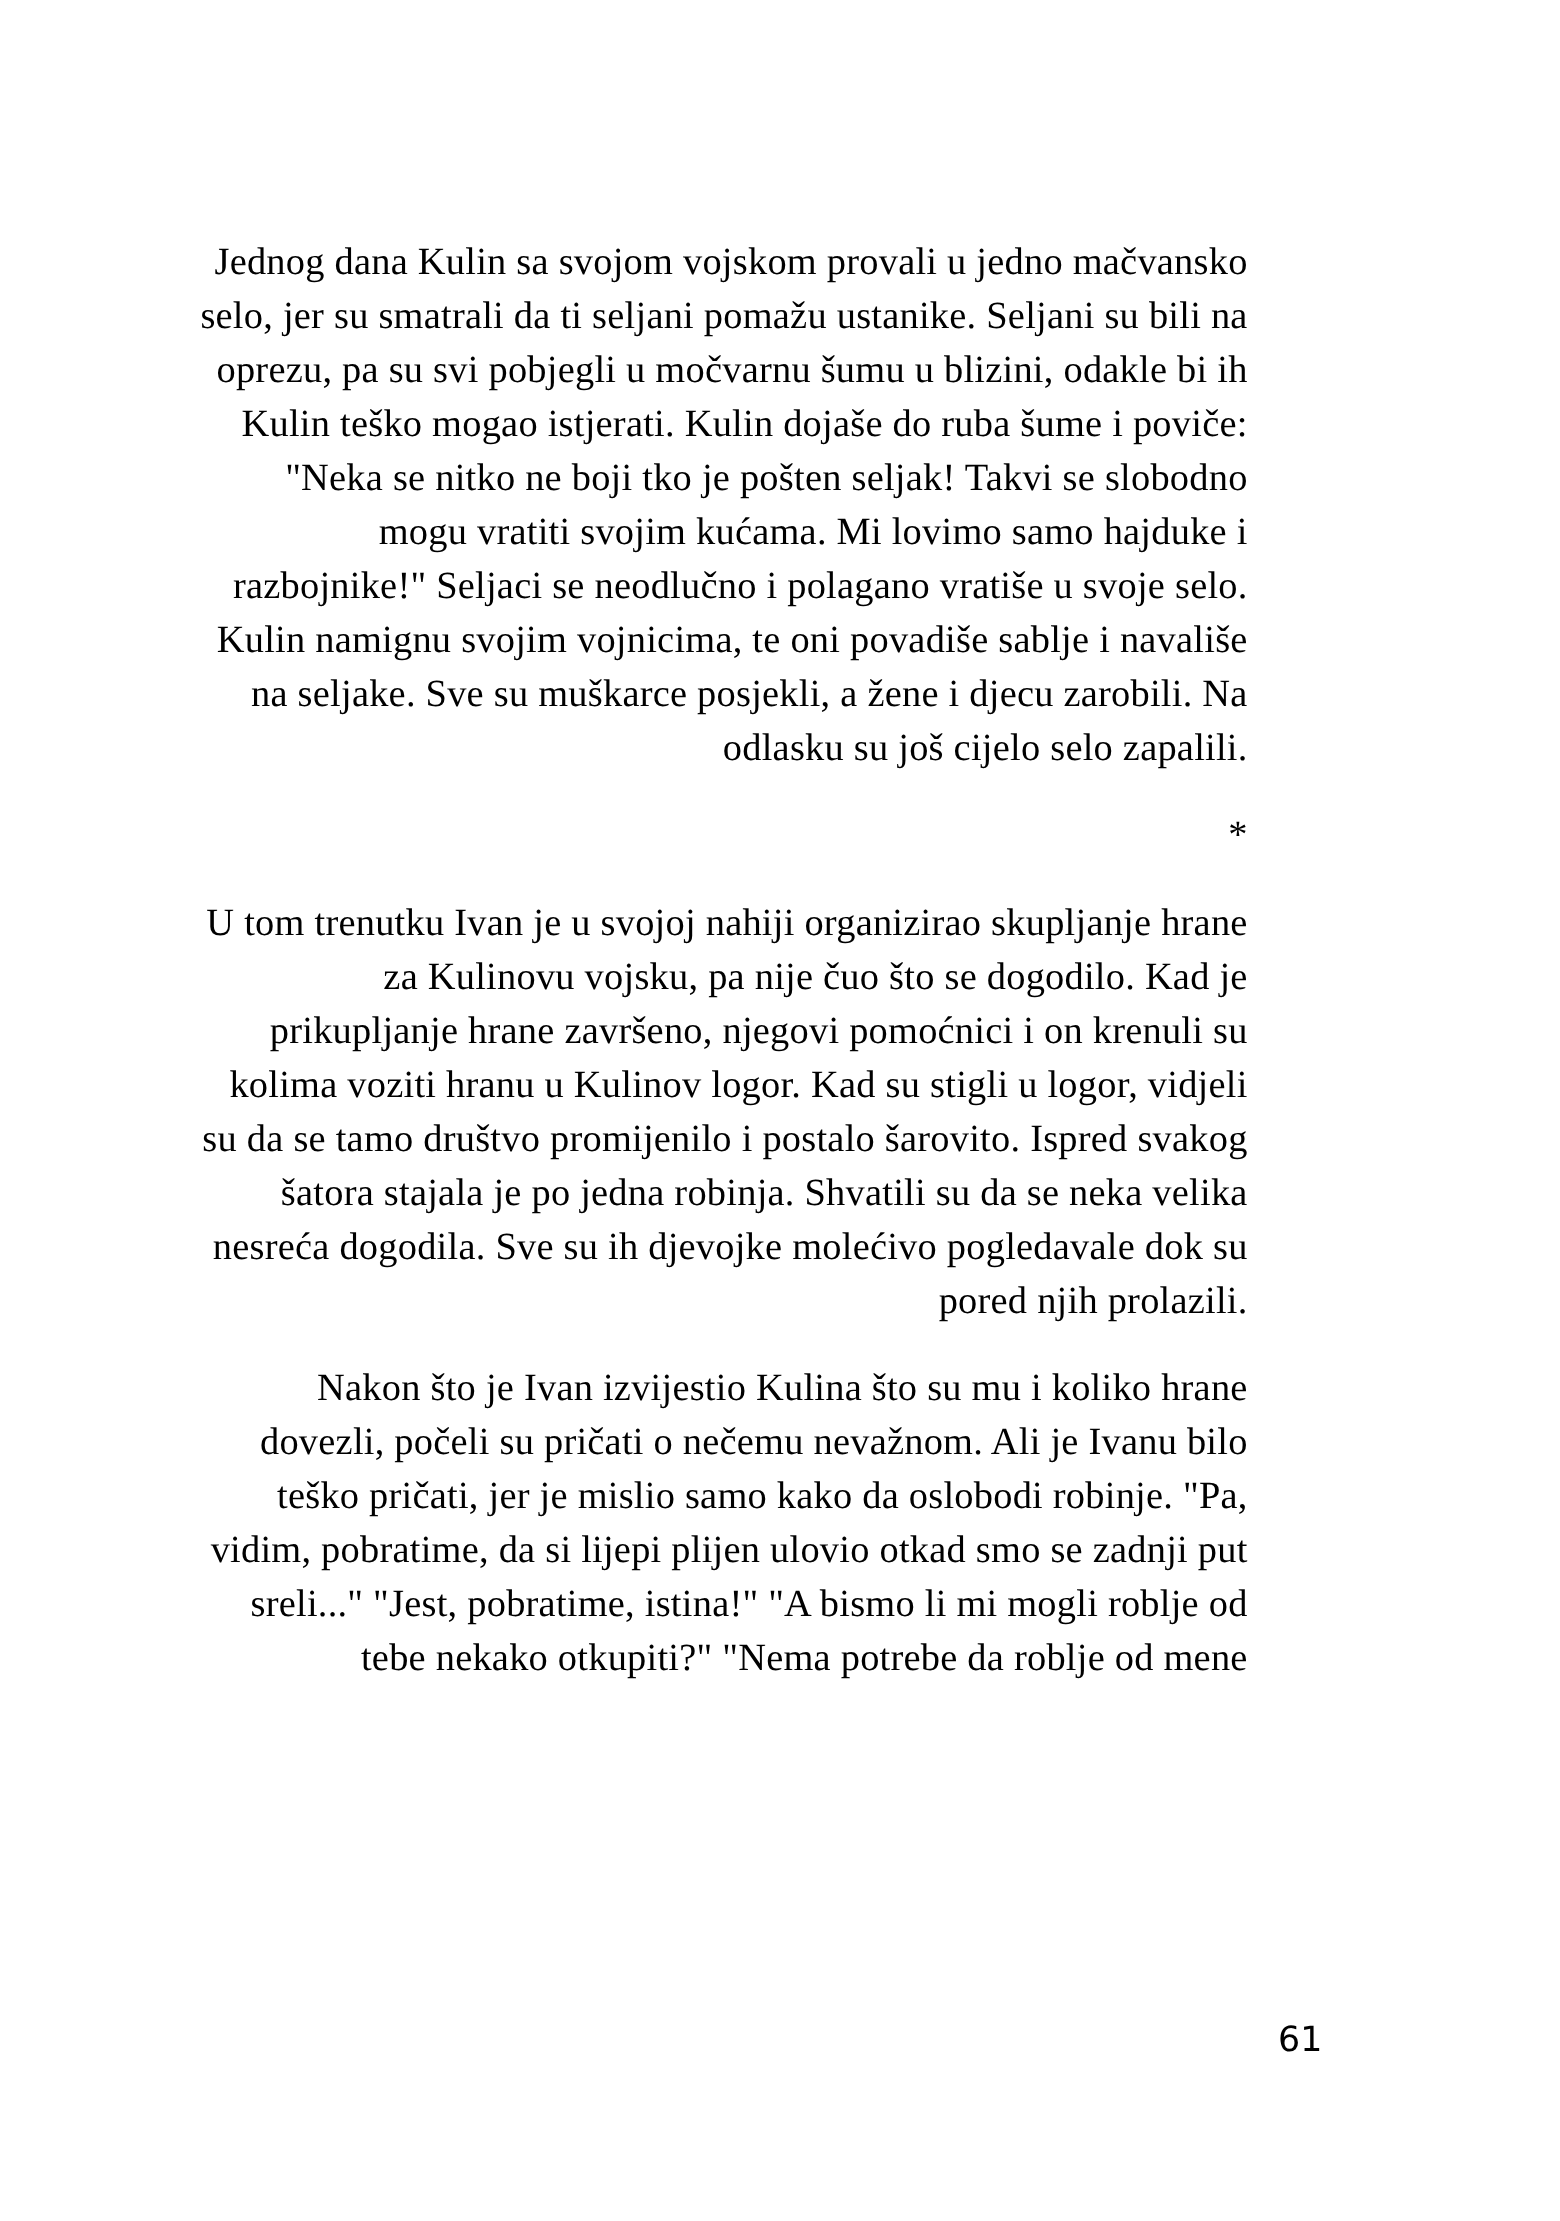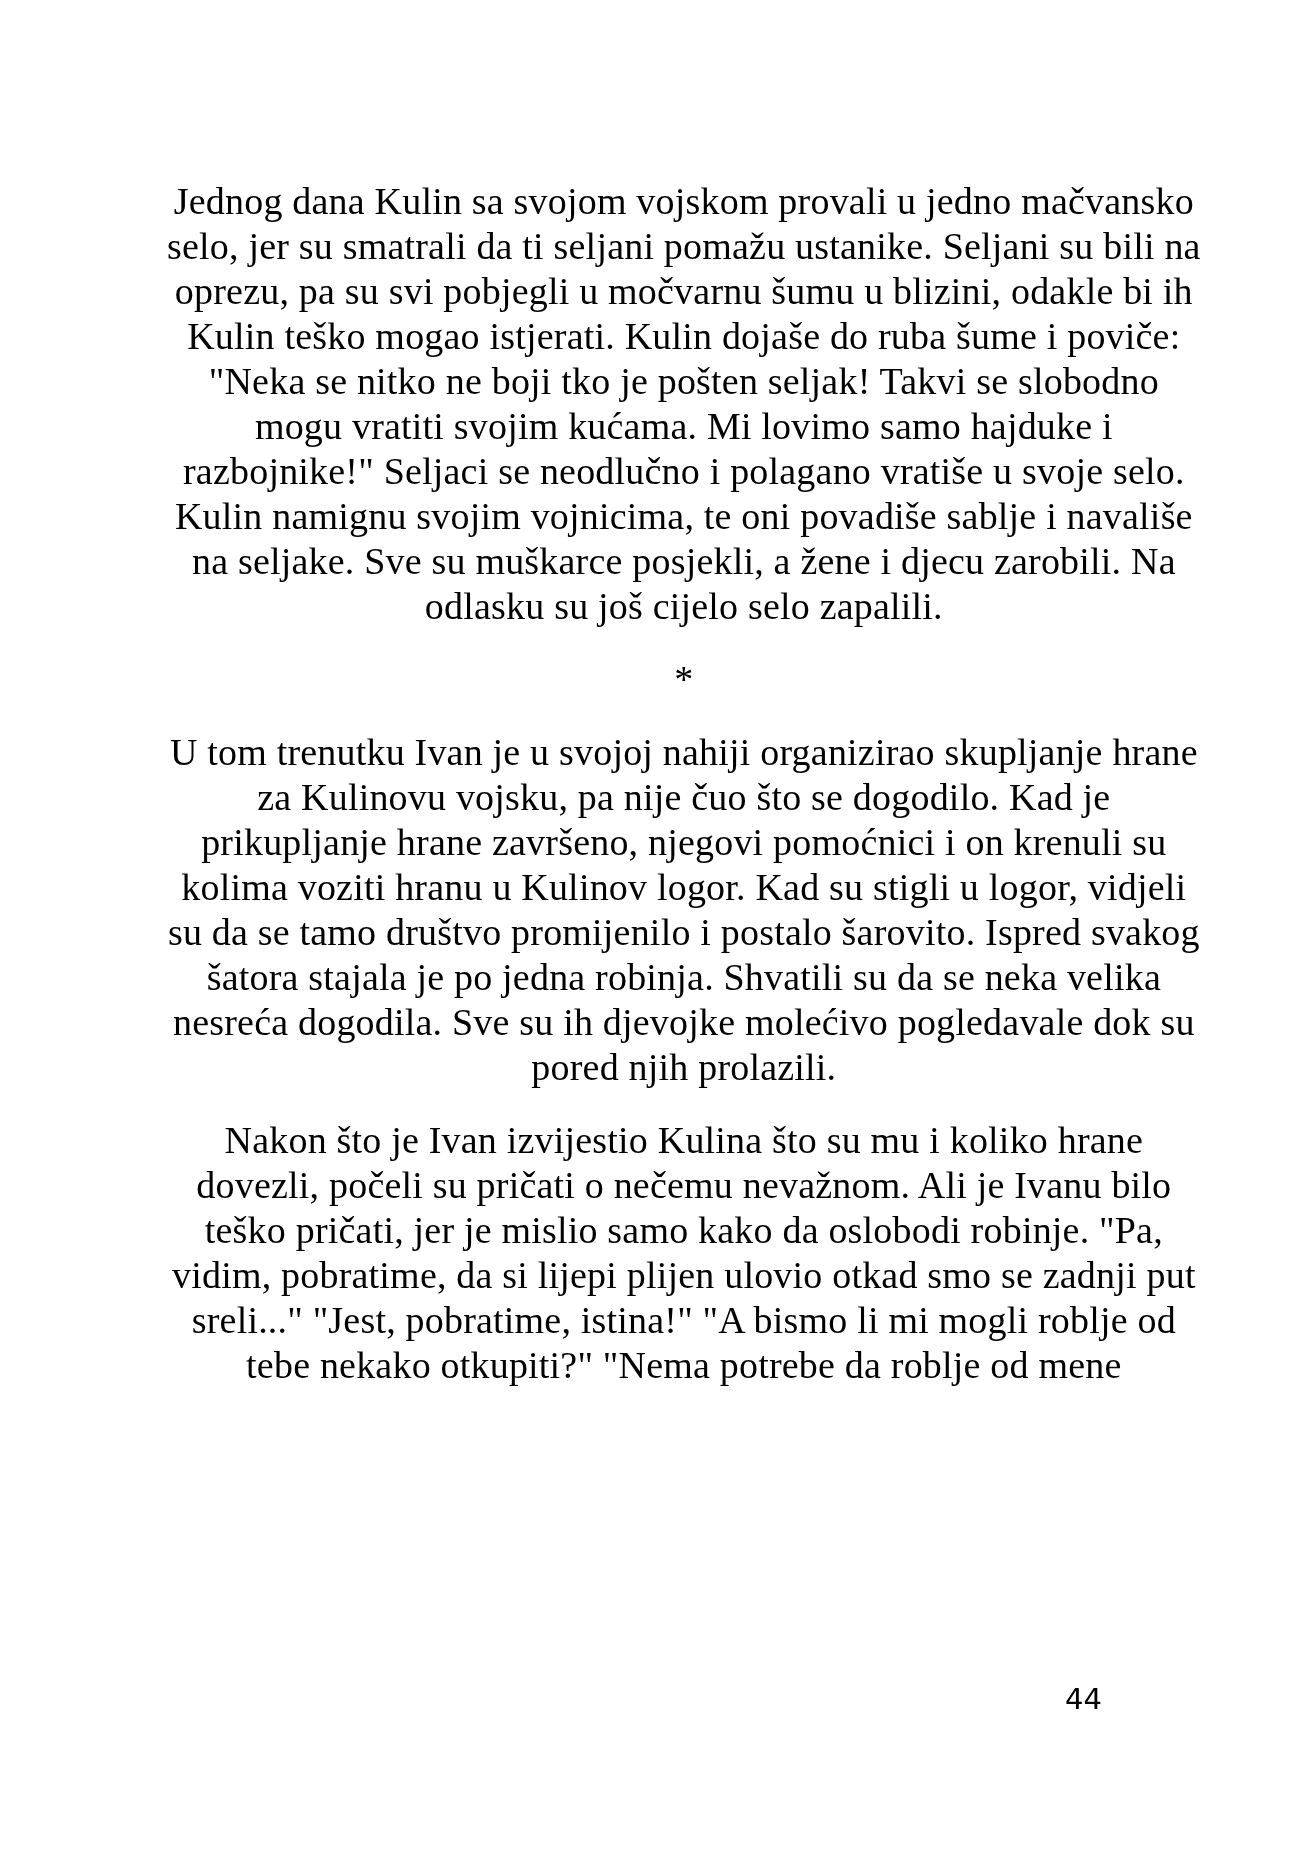--- a/index.html
+++ b/index.html
@@ -16,25 +16,25 @@
     font-family: "Liberation Serif", "DejaVu Serif", serif;
     color: #000000;
   }
   .page-text {
     position: absolute;
     left: 167px;
     top: 179px;
     max-width: 1060px;
   }
   .page-text p {
-    margin: 0 0 28px 0;
-    font-size: 38px;
+    margin: 16px 0 28px 0;
+    font-size: 32px;
     line-height: 45px;
     white-space: pre-line; 
-    text-align: center;
+    text-align: right;
     letter-spacing: 0.2px;
   }
   .separator {
     font-size: 32px;
     line-height: 45px;
   }
   .page-number {
     position: absolute;
     top: 1683px;
     right: 198px;
@@ -68,14 +68,14 @@
 šatora stajala je po jedna robinja. Shvatili su da se neka velika
 nesreća dogodila. Sve su ih djevojke molećivo pogledavale dok su
 pored njih prolazili.</p>
     <p>Nakon što je Ivan izvijestio Kulina što su mu i koliko hrane
 dovezli, počeli su pričati o nečemu nevažnom. Ali je Ivanu bilo
 teško pričati, jer je mislio samo kako da oslobodi robinje. "Pa,
 vidim, pobratime, da si lijepi plijen ulovio otkad smo se zadnji put
 sreli..." "Jest, pobratime, istina!" "A bismo li mi mogli roblje od
 tebe nekako otkupiti?" "Nema potrebe da roblje od mene</p>
   </div>
-  <div class="page-number">44</div>
+  <div class="page-number">61</div>
 </div>
 
 </body></html>

